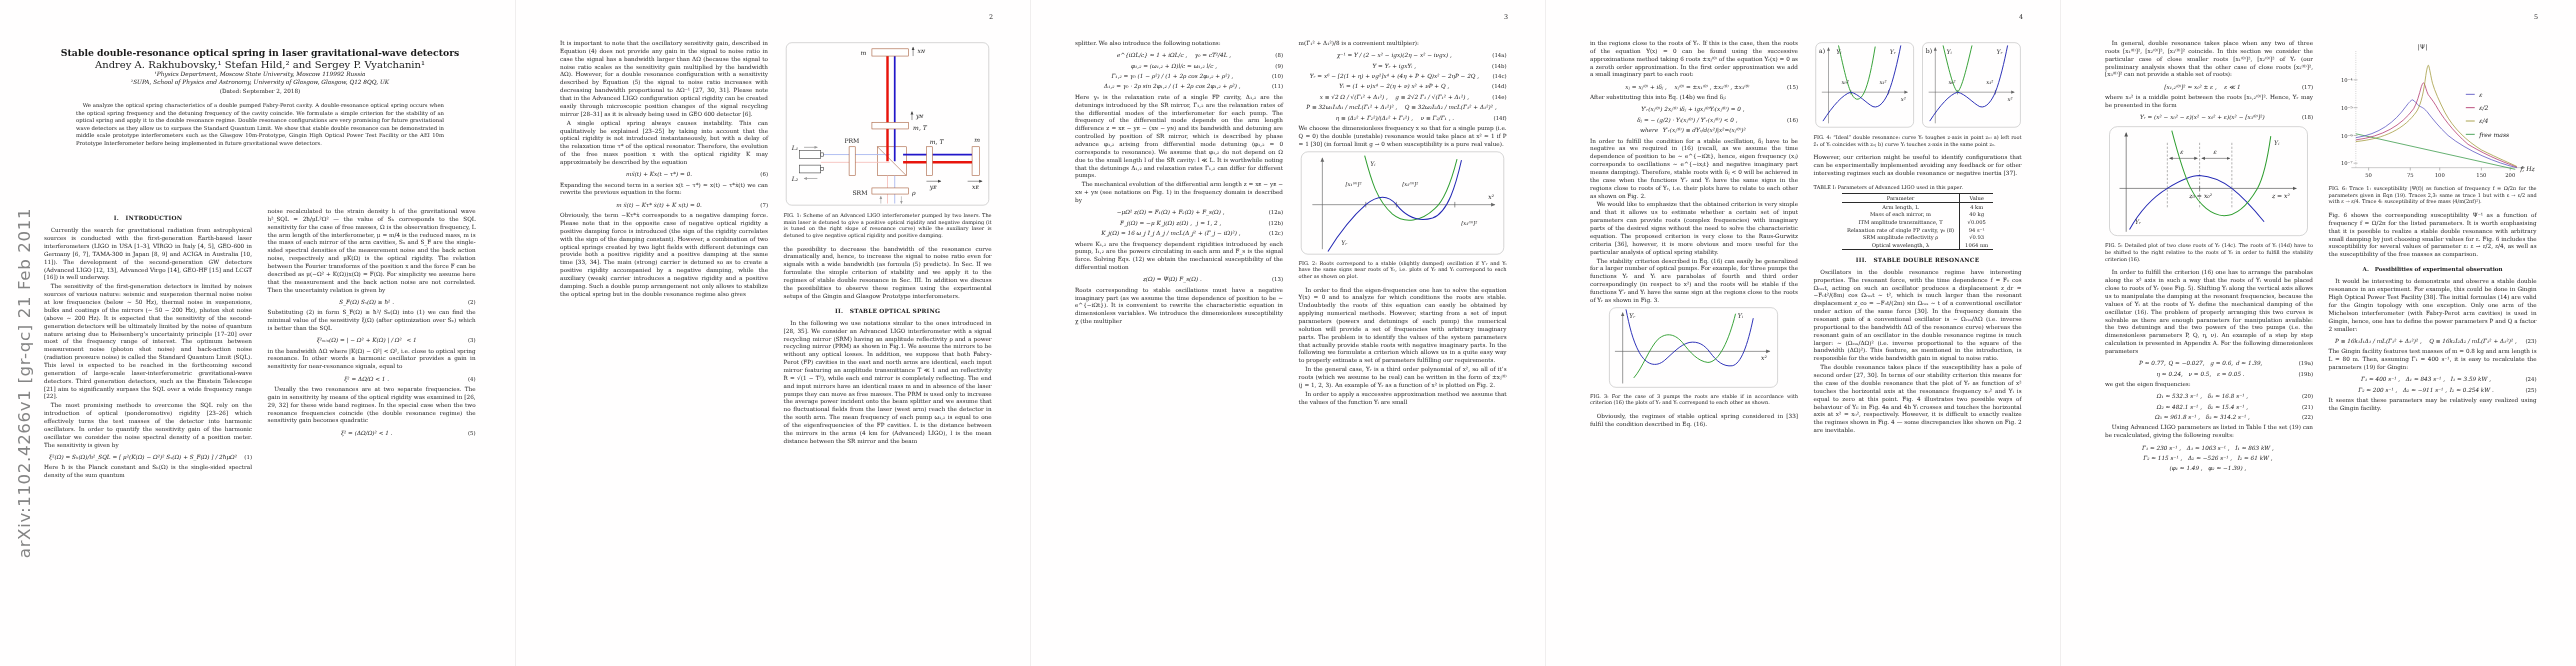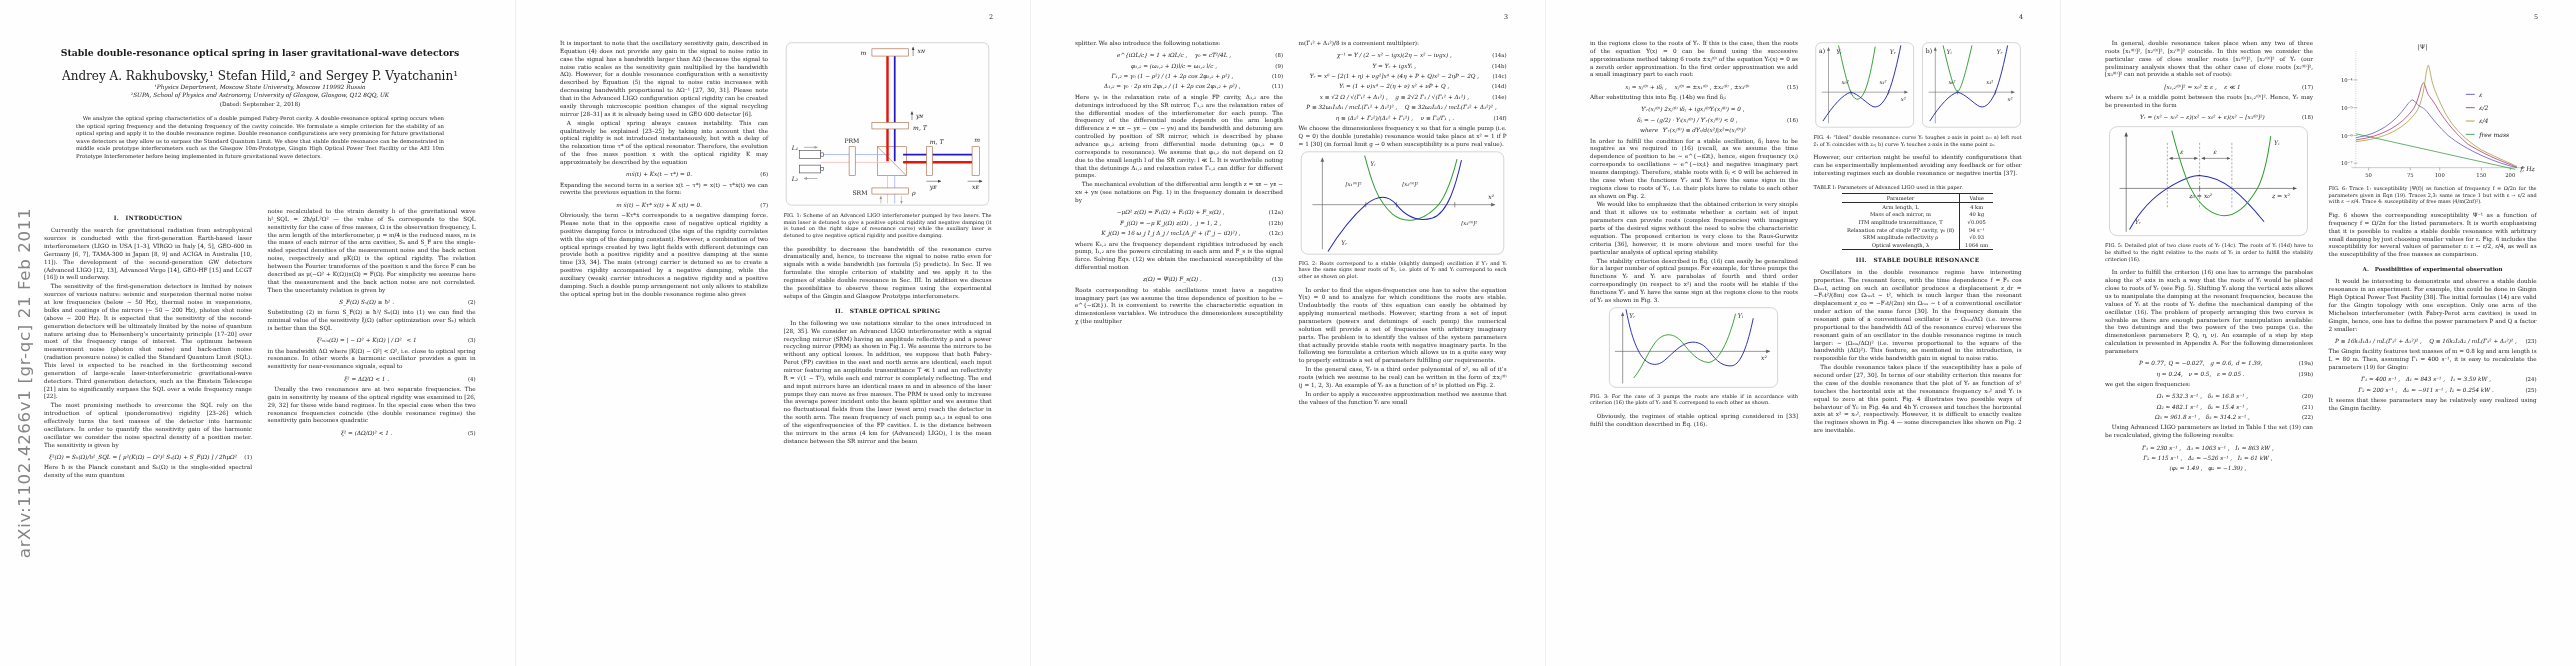--- a/index.html
+++ b/index.html
@@ -19,22 +19,22 @@
   .eq .eb{flex:1;text-align:center;font-style:italic;}
   .eq .en{font-style:normal;font-size:5.4px;padding-left:2.2px;}
   .caption{margin:3.9px 0 7.2px 0;font-size:5px;line-height:1.32;text-align:justify;}
   .figwrap{margin:1.1px 0 1.7px 0;}
   .figwrap svg{display:block;}
   
   .arxiv{position:absolute;left:-243px;top:373px;width:534px;text-align:center;
          transform:rotate(-90deg);transform-origin:center;
          font-family:"DejaVu Sans",sans-serif;font-size:16.7px;color:#858585;letter-spacing:0.6px;}
   .fhead{position:absolute;top:47px;left:44px;right:39px;text-align:center;}
-  .title{margin:0 16.7px;font-size:9.3px;font-weight:bold;line-height:1.25;}
-  .authors{margin-top:10px;font-size:12px;}
+  .title{margin:0 16.7px;font-size:9.3px;font-weight:bold;line-height:1.25;text-align:right;}
+  .authors{font-size:10px;}
   .affil{margin-top:1.7px;font-size:5.8px;font-style:italic;}
   .dated{margin-top:2.8px;font-size:5.7px;}
   .abstract{margin:8.3px 32px 0 32px;font-size:5.3px;line-height:1.43;text-align:justify;text-indent:6.7px;}
   
   .tcap{font-size:5px;line-height:1.32;margin:5.6px 0 3.3px 0;text-align:justify;}
   table.ptab{border-collapse:collapse;margin:0 auto 6.7px auto;font-size:5.2px;
              border-top:0.8px solid #2a2a2a;border-bottom:0.8px solid #2a2a2a;}
   .ptab th{font-weight:normal;border-bottom:0.5px solid #2a2a2a;padding:0.8px 5px;text-align:center;}
   .ptab td{padding:0.8px 5px;text-align:center;}
   .ptab th:first-child,.ptab td:first-child{border-right:0.5px solid #2a2a2a;}

